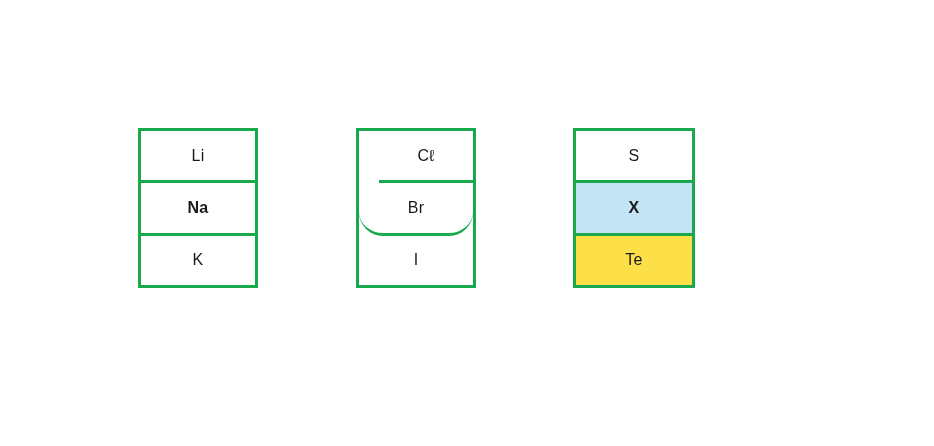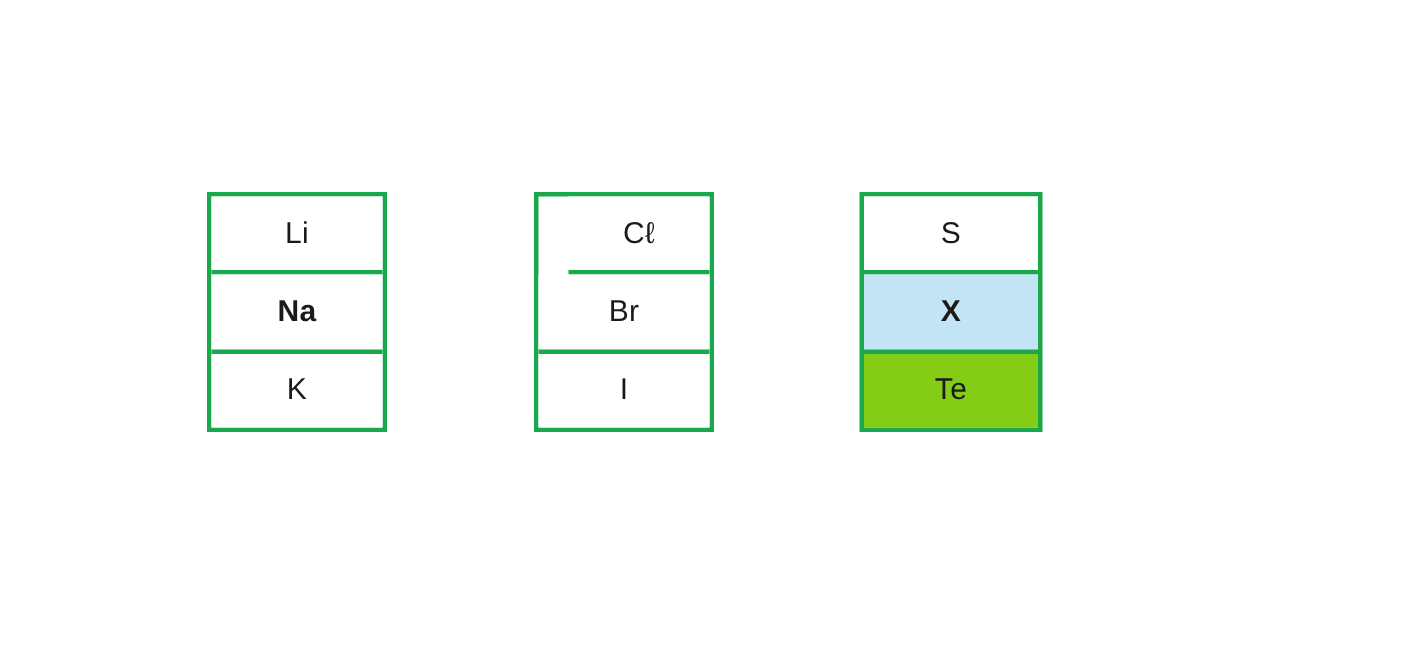--- a/index.html
+++ b/index.html
@@ -29,21 +29,21 @@
     flex-direction: column;
   }
   .element-cell {
     box-sizing: border-box;
     flex: 1 1 0;
     display: flex;
     align-items: center;
     justify-content: center;
     background: #ffffff;
     color: #1a1a1a;
-    font-size: 20px;
+    font-size: 16px;
     font-weight: 400;
     line-height: 1;
     letter-spacing: 0.2px;
     border-bottom: 3px solid var(--border-color, #19a84c);
   }
   .element-cell:last-child {
     border-bottom: none;
   }
   .element-cell.is-highlighted {
     background: #c2e4f5;
@@ -66,31 +66,31 @@
         <span class="cell-label">Na</span>
       </div>
       <div class="element-cell" style="background: rgb(255, 255, 255); color: rgb(26, 26, 26);">
         <span class="cell-label">K</span>
       </div>
     </div>
     <div class="element-table" style="--border-color: #19a84c; left: 356px; top: 128px; width: 120px; height: 160px;">
       <div class="element-cell" style="background: rgb(255, 255, 255); color: rgb(26, 26, 26); margin-left: 20px;">
         <span class="cell-label">Cℓ</span>
       </div>
-      <div class="element-cell" style="background: rgb(255, 255, 255); color: rgb(26, 26, 26);">
+      <div class="element-cell" style="background: rgb(255, 255, 255); color: rgb(26, 26, 26); border-radius: 24px;">
         <span class="cell-label">Br</span>
       </div>
       <div class="element-cell" style="background: rgb(255, 255, 255); color: rgb(26, 26, 26);">
         <span class="cell-label">I</span>
       </div>
     </div>
     <div class="element-table" style="--border-color: #19a84c; left: 573px; top: 128px; width: 122px; height: 160px;">
       <div class="element-cell" style="background: rgb(255, 255, 255); color: rgb(26, 26, 26);">
         <span class="cell-label">S</span>
       </div>
       <div class="element-cell is-highlighted" style="background: rgb(194, 228, 245); color: rgb(26, 26, 26);">
         <span class="cell-label">X</span>
       </div>
-      <div class="element-cell" style="background: #84cc16; color: rgb(26, 26, 26);">
+      <div class="element-cell" style="background: #fde047; color: rgb(26, 26, 26);">
         <span class="cell-label">Te</span>
       </div>
     </div>
   </div>
 
 </body></html>

